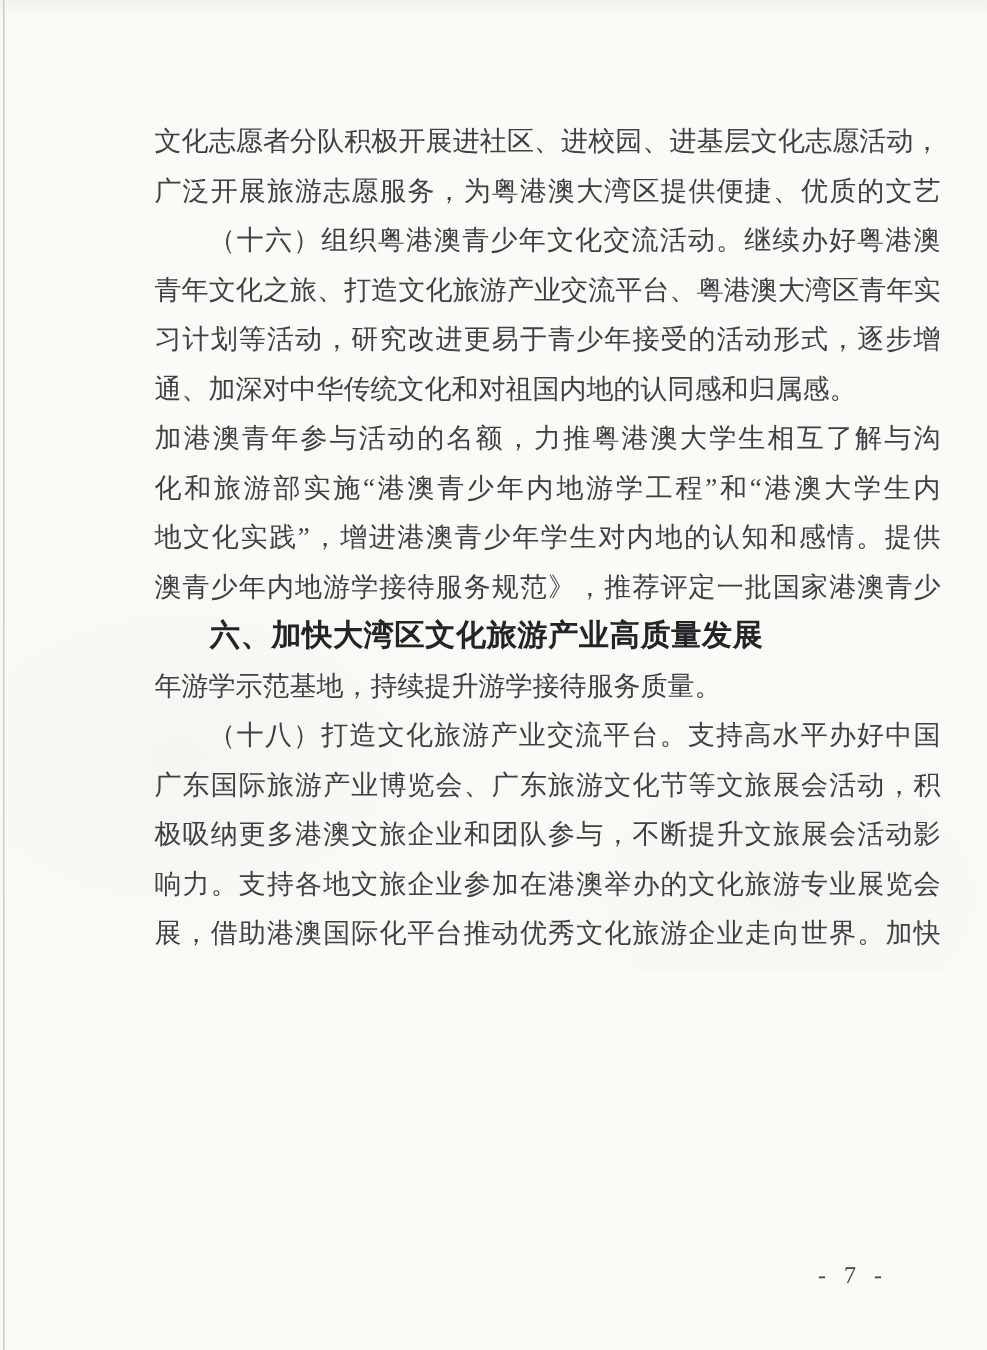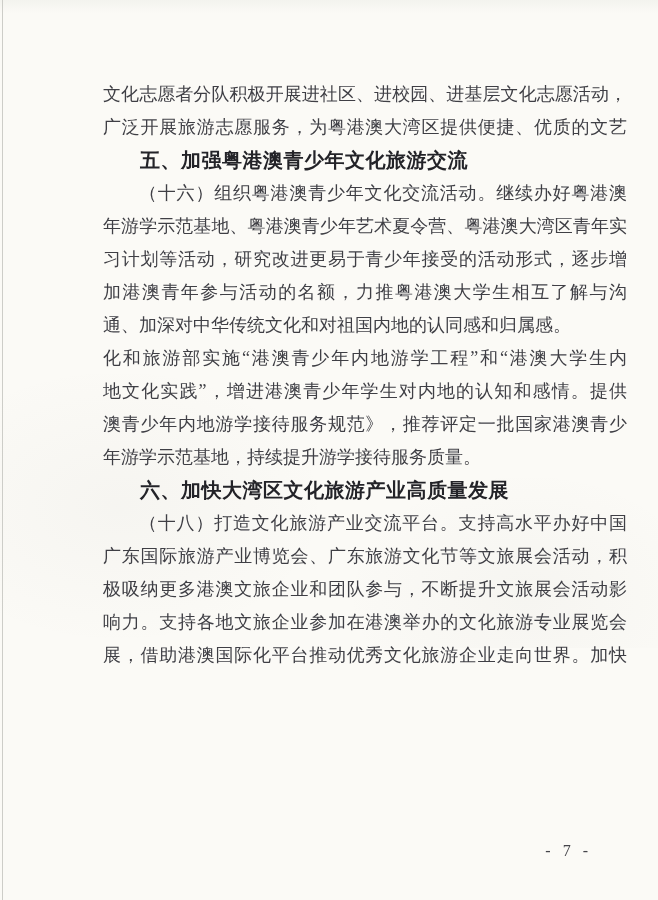--- a/index.html
+++ b/index.html
@@ -68,31 +68,30 @@
 </style>
 </head>
 <body>
 
 <div class="scan-page">
   <div class="scan-edge-line"></div>
 
   <div class="content">
     <div class="line just">文化志愿者分队积极开展进社区、进校园、进基层文化志愿活动，</div>
     <div class="line just">广泛开展旅游志愿服务，为粤港澳大湾区提供便捷、优质的文艺</div>
-    <div class="line heading">五、加强粤港澳青少年文化旅游交流</div>
     <div class="line just indent">（十六）组织粤港澳青少年文化交流活动。继续办好粤港澳</div>
-    <div class="line just">年游学示范基地、粤港澳青少年艺术夏令营、粤港澳大湾区青年实</div>
+    <div class="line just">青年文化之旅、打造文化旅游产业交流平台、粤港澳大湾区青年实</div>
     <div class="line just">习计划等活动，研究改进更易于青少年接受的活动形式，逐步增</div>
+    <div class="line">通、加深对中华传统文化和对祖国内地的认同感和归属感。</div>
     <div class="line just">加港澳青年参与活动的名额，力推粤港澳大学生相互了解与沟</div>
-    <div class="line">通、加深对中华传统文化和对祖国内地的认同感和归属感。</div>
     <div class="line just">化和旅游部实施“港澳青少年内地游学工程”和“港澳大学生内</div>
     <div class="line just">地文化实践”，增进港澳青少年学生对内地的认知和感情。提供</div>
     <div class="line just">澳青少年内地游学接待服务规范》，推荐评定一批国家港澳青少</div>
+    <div class="line heading">六、加快大湾区文化旅游产业高质量发展</div>
     <div class="line">年游学示范基地，持续提升游学接待服务质量。</div>
-    <div class="line heading">六、加快大湾区文化旅游产业高质量发展</div>
     <div class="line just indent">（十八）打造文化旅游产业交流平台。支持高水平办好中国</div>
     <div class="line just">广东国际旅游产业博览会、广东旅游文化节等文旅展会活动，积</div>
     <div class="line just">极吸纳更多港澳文旅企业和团队参与，不断提升文旅展会活动影</div>
     <div class="line just">响力。支持各地文旅企业参加在港澳举办的文化旅游专业展览会</div>
     <div class="line just">展，借助港澳国际化平台推动优秀文化旅游企业走向世界。加快</div>
   </div>
 
   <div class="page-number">- 7 -</div>
 </div>
 

